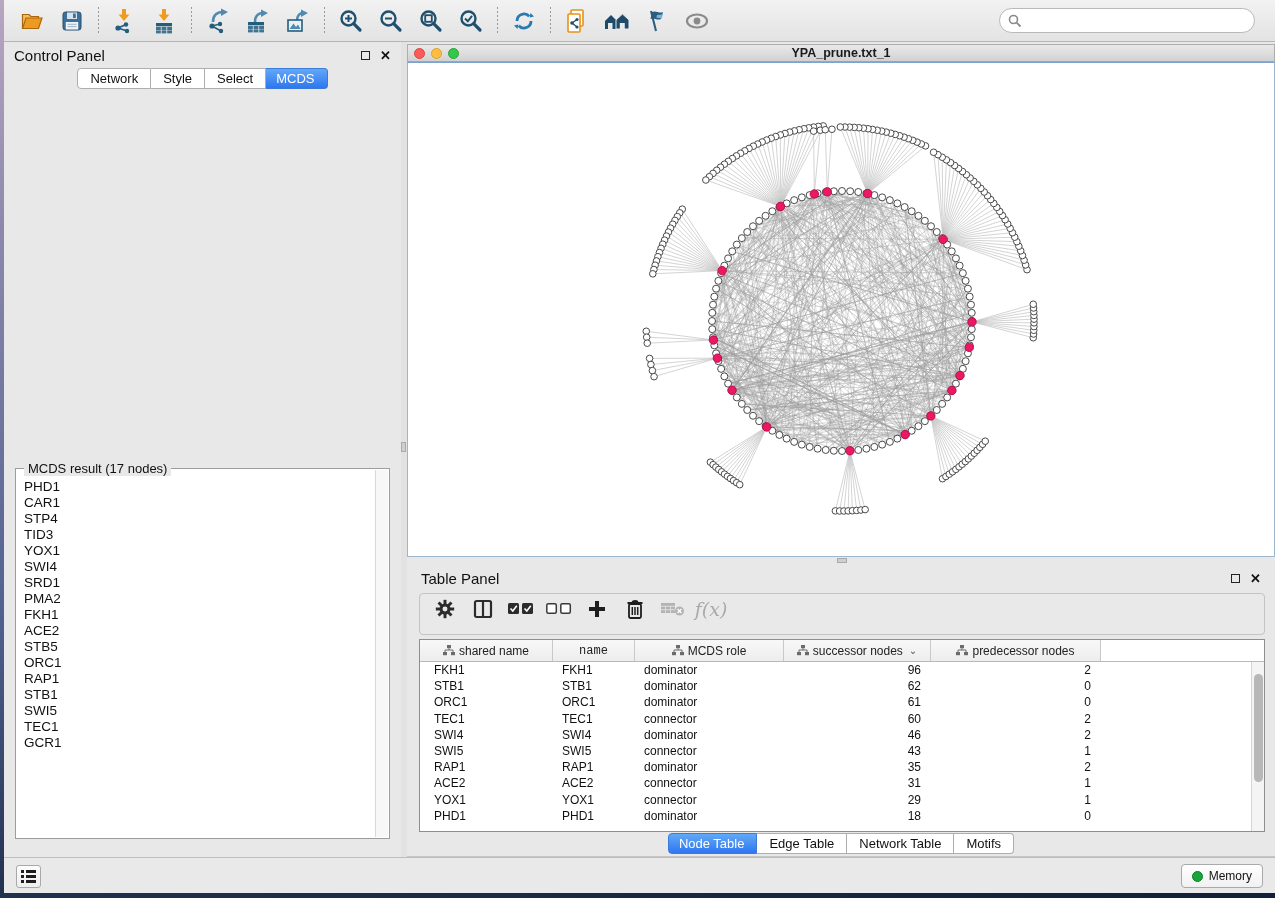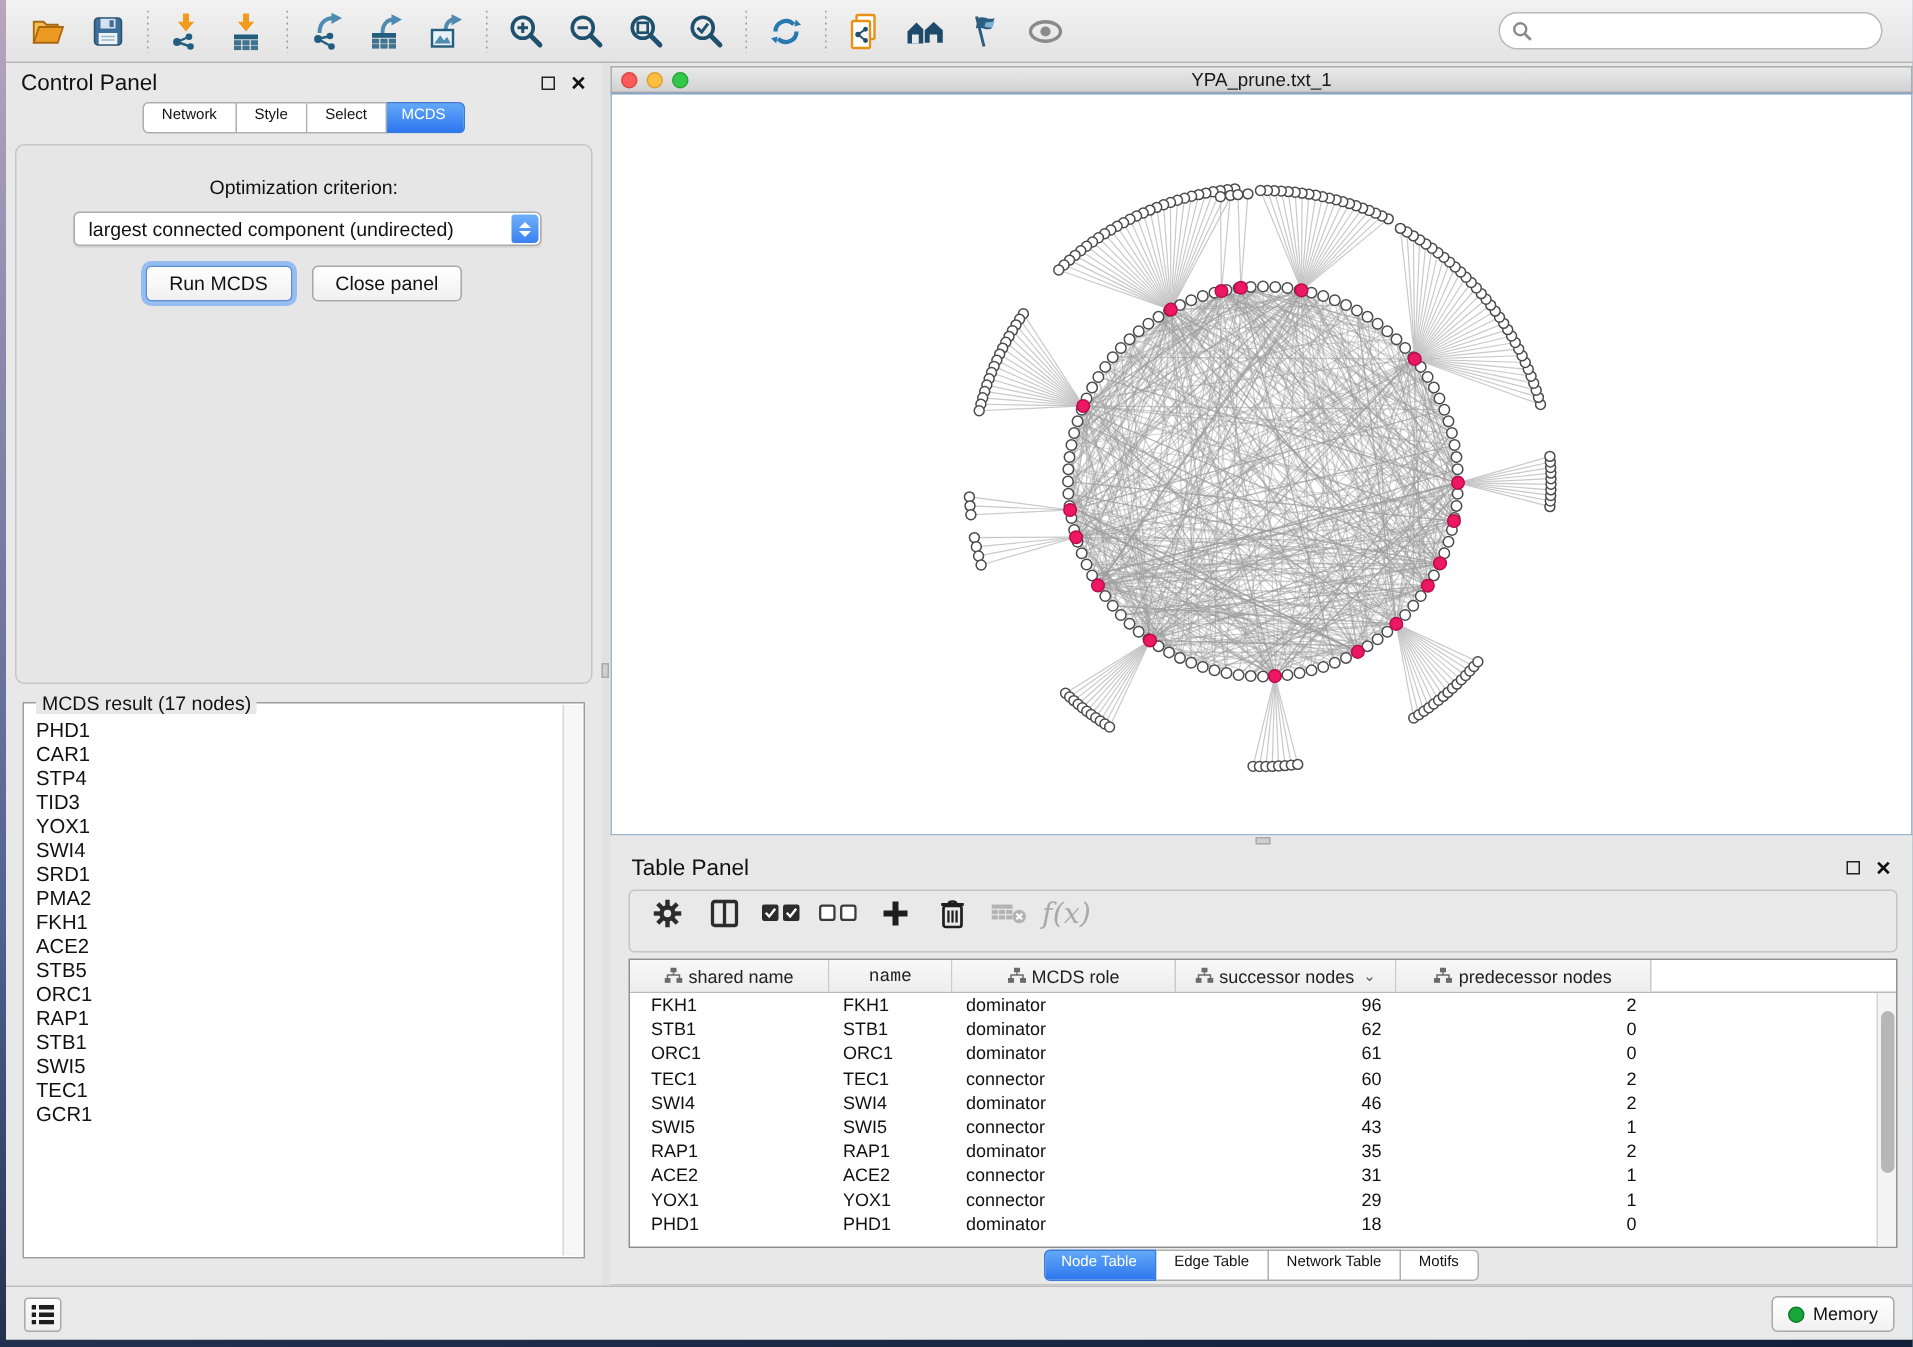--- a/index.html
+++ b/index.html
@@ -20,21 +20,21 @@
 
   
   #control-panel { position:absolute; left:0; top:42px; width:397px; height:815px; background:#e8e8e8; }
   .panel-titlebar { height:26px; display:flex; align-items:center; padding:0 10px; }
   .panel-title { font-size:15px; color:#111; }
   .panel-btns { margin-left:auto; display:flex; align-items:center; gap:10px; }
   .float-btn { width:9px; height:9px; border:1.6px solid #222; display:inline-block; }
   .close-btn { font-size:13px; font-weight:bold; color:#111; line-height:9px; }
 
   .tabstrip { display:flex; justify-content:center; }
-  .tab { font-size:10px; color:#111; background:#fff; border:1px solid #aeaeae; border-left:none;
+  .tab { font-size:13px; color:#111; background:#fff; border:1px solid #aeaeae; border-left:none;
     padding:2px 12px 3px; height:21px; }
   .tab:first-child { border-left:1px solid #aeaeae; border-radius:4px 0 0 4px; }
   .tab:last-child { border-radius:0 4px 4px 0; }
   .tab.active { background:linear-gradient(#62a8f8,#2e77ef); color:#fff; border-color:#3a7ad8;padding-left:10px; }
 
   #cp-inner { position:absolute; left:6px; top:54px; width:385px; height:360px;
     background:#e6e6e6; border:1px solid #c6c6c6; border-radius:6px; }
   #opt-label { text-align:center; margin-top:20px; font-size:13px; color:#111; }
   #opt-select { position:absolute; left:38px; top:44px; width:312px; height:23px; background:#fff;
     border:1px solid #ababab; border-radius:4px; display:flex; align-items:center; font-size:13px; color:#111;
@@ -63,21 +63,21 @@
   #hsplit .grip { left:430px; top:1px; width:10px; height:5px; }
 
   
   #net-window { position:absolute; left:403px; top:44px; width:868px; height:513px; }
   #net-titlebar { height:18px; background:linear-gradient(#e9e9e9,#d2d2d2); border:1px solid #adadad; border-bottom:1px solid #a5a5a5;
     display:flex; align-items:center; position:relative; }
   .tl { width:11px; height:11px; border-radius:50%; margin-left:6px; }
   .tl.red { background:#fc5b57; border:1px solid #d94742; }
   .tl.yellow { background:#fdbe41; border:1px solid #d9a133; }
   .tl.green { background:#34c84a; border:1px solid #28a53a; }
-  #net-title { position:absolute; left:0; right:0; text-align:center; font-size:12.5px; font-weight:normal; color:#1a1a1a; }
+  #net-title { position:absolute; left:0; right:0; text-align:center; font-size:12.5px; font-weight:bold; color:#1a1a1a; }
   #net-canvas { position:relative; width:100%; height:495px; background:#fff; border:1px solid #9db6cd; border-top:1px solid #7da3cf; }
 
   
   #table-panel { position:absolute; left:403px; top:565px; width:868px; height:292px; background:#e8e8e8; }
   #tp-toolbar { position:absolute; left:12px; top:28px; right:10px; height:42px; background:#e9e9e9;
     border:1px solid #c4c4c4; border-radius:4px; display:flex; padding:0 10px; }
   .tp-icon { width:30px; height:30px; display:flex; align-items:center; justify-content:center; margin-right:8px; }
   .fx { font-family:"DejaVu Serif", serif; font-style:italic; font-size:19px; color:#a9a9a9; }
 
   #node-table { position:absolute; left:12px; top:74px; right:10px; height:193px; background:#fff; border:1px solid #8e8e8e; }
@@ -274,34 +274,20 @@
         <span class="float-btn"></span>
         <span class="close-btn">✕</span>
       </span>
     </div>
     <div class="tabstrip" id="cp-tabs">
         <div class="tab">Network</div>
         <div class="tab">Style</div>
         <div class="tab">Select</div>
         <div class="tab active">MCDS</div>
       </div>
-    <div id="cp-inner">
-      <div id="opt-label">Optimization criterion:</div>
-      <div id="opt-select">
-        <span>largest connected component (undirected)</span>
-        <span id="opt-stepper">
-            <span class="stp up"></span>
-            <span class="stp dn"></span>
-          </span>
-      </div>
-      <div id="cp-buttons">
-        <button class="aqua-btn focused">Run MCDS</button>
-        <button class="aqua-btn">Close panel</button>
-      </div>
-    </div>
     <div id="mcds-group">
       <span id="mcds-legend">MCDS result (17 nodes)</span>
       <div id="mcds-list">
           <div class="mcds-item">PHD1</div>
           <div class="mcds-item">CAR1</div>
           <div class="mcds-item">STP4</div>
           <div class="mcds-item">TID3</div>
           <div class="mcds-item">YOX1</div>
           <div class="mcds-item">SWI4</div>
           <div class="mcds-item">SRD1</div>

